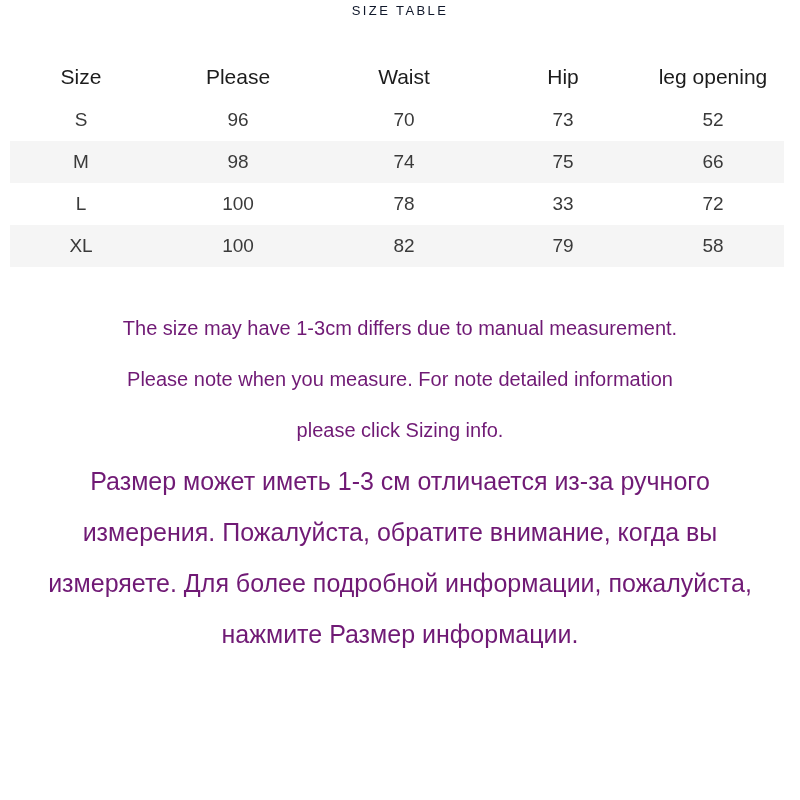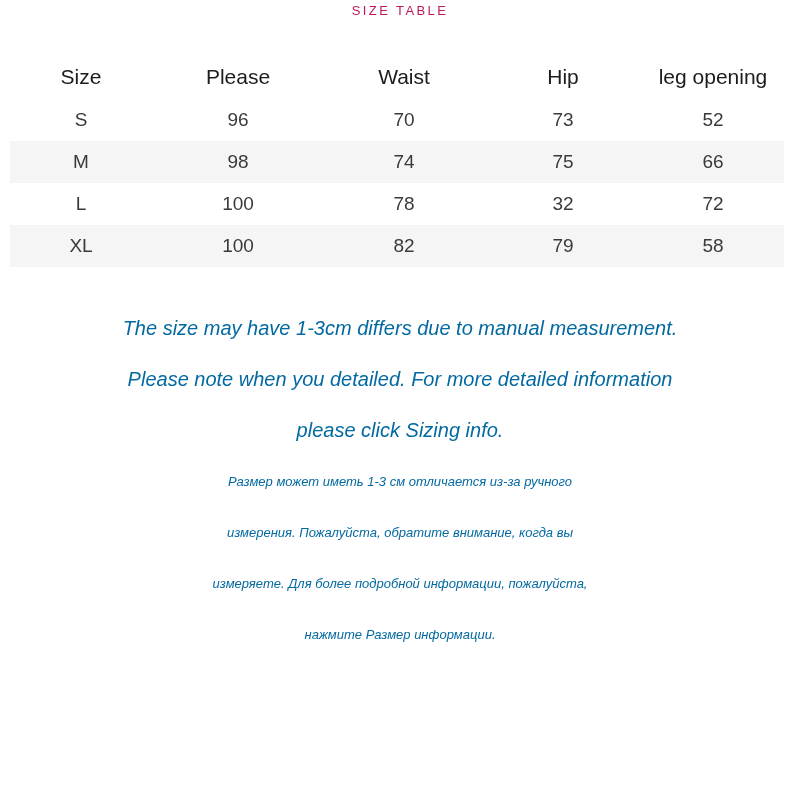--- a/index.html
+++ b/index.html
@@ -22,21 +22,21 @@
 
   
   .title {
     position: absolute;
     top: 3px;
     left: 0;
     width: 800px;
     text-align: center;
     font-size: 13px;
     letter-spacing: 2.4px;
-    color: #be185d;
+    color: #0f172a;
     font-weight: 400;
   }
 
   
   .size-table {
     position: absolute;
     top: 55px;
     left: 10px;
     width: 774px;
     border-collapse: collapse;
@@ -77,26 +77,25 @@
   .notes {
     position: absolute;
     top: 303px;
     left: 0;
     width: 800px;
     text-align: center;
   }
   .notes .line {
     font-size: 20px;
     line-height: 51px;
-    color: #0369a1;
+    color: #701a75;
     white-space: nowrap;
-    font-style: italic;
   }
   .notes .block-ru .line {
-    font-size: 13px;
+    font-size: 25px;
   }
 </style>
 </head>
 <body>
 
 <div class="page">
 
   <div class="title">SIZE TABLE</div>
 
   <table class="size-table">
@@ -128,37 +127,37 @@
         <td>M</td>
         <td>98</td>
         <td>74</td>
         <td>75</td>
         <td>66</td>
       </tr>
       <tr class="body-row">
         <td>L</td>
         <td>100</td>
         <td>78</td>
-        <td>32</td>
+        <td>33</td>
         <td>72</td>
       </tr>
       <tr class="body-row alt">
         <td>XL</td>
         <td>100</td>
         <td>82</td>
         <td>79</td>
         <td>58</td>
       </tr>
     </tbody>
   </table>
 
   <div class="notes">
     <div class="block-en">
       <div class="line">The size may have 1-3cm differs due to manual measurement.</div>
-      <div class="line">Please note when you detailed. For more detailed information</div>
+      <div class="line">Please note when you measure. For note detailed information</div>
       <div class="line">please click Sizing info.</div>
     </div>
     <div class="block-ru">
       <div class="line">Размер может иметь 1-3 см отличается из-за ручного</div>
       <div class="line">измерения. Пожалуйста, обратите внимание, когда вы</div>
       <div class="line">измеряете. Для более подробной информации, пожалуйста,</div>
       <div class="line">нажмите Размер информации.</div>
     </div>
   </div>
 

